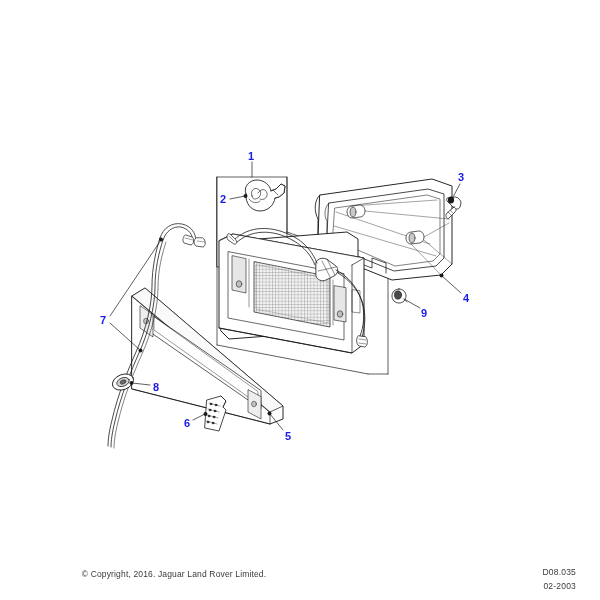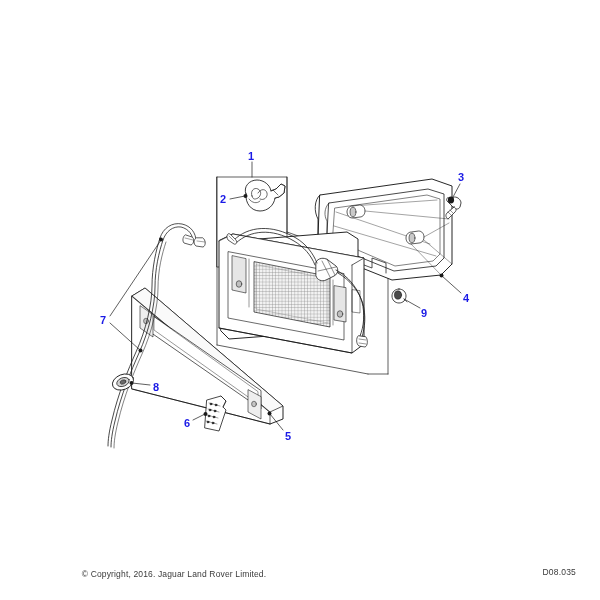--- a/index.html
+++ b/index.html
@@ -404,19 +404,20 @@
       <text class="callout" x="288" y="440" text-anchor="middle">5</text>
       <text class="callout" x="187" y="427" text-anchor="middle">6</text>
       <text class="callout" x="103" y="324" text-anchor="middle">7</text>
       <text class="callout" x="156" y="391" text-anchor="middle">8</text>
       <text class="callout" x="424" y="317" text-anchor="middle">9</text>
     </g>
   </svg>
 
   <div class="footer-block">
     <span class="footer-line">D08.035</span>
+    <span class="footer-line">02-2003</span>
   </div>
 
   <div class="copyright">
     <span class="copyright-inner">© Copyright, 2016. Jaguar Land Rover Limited.</span>
   </div>
 
 </div>
 
 </body></html>

